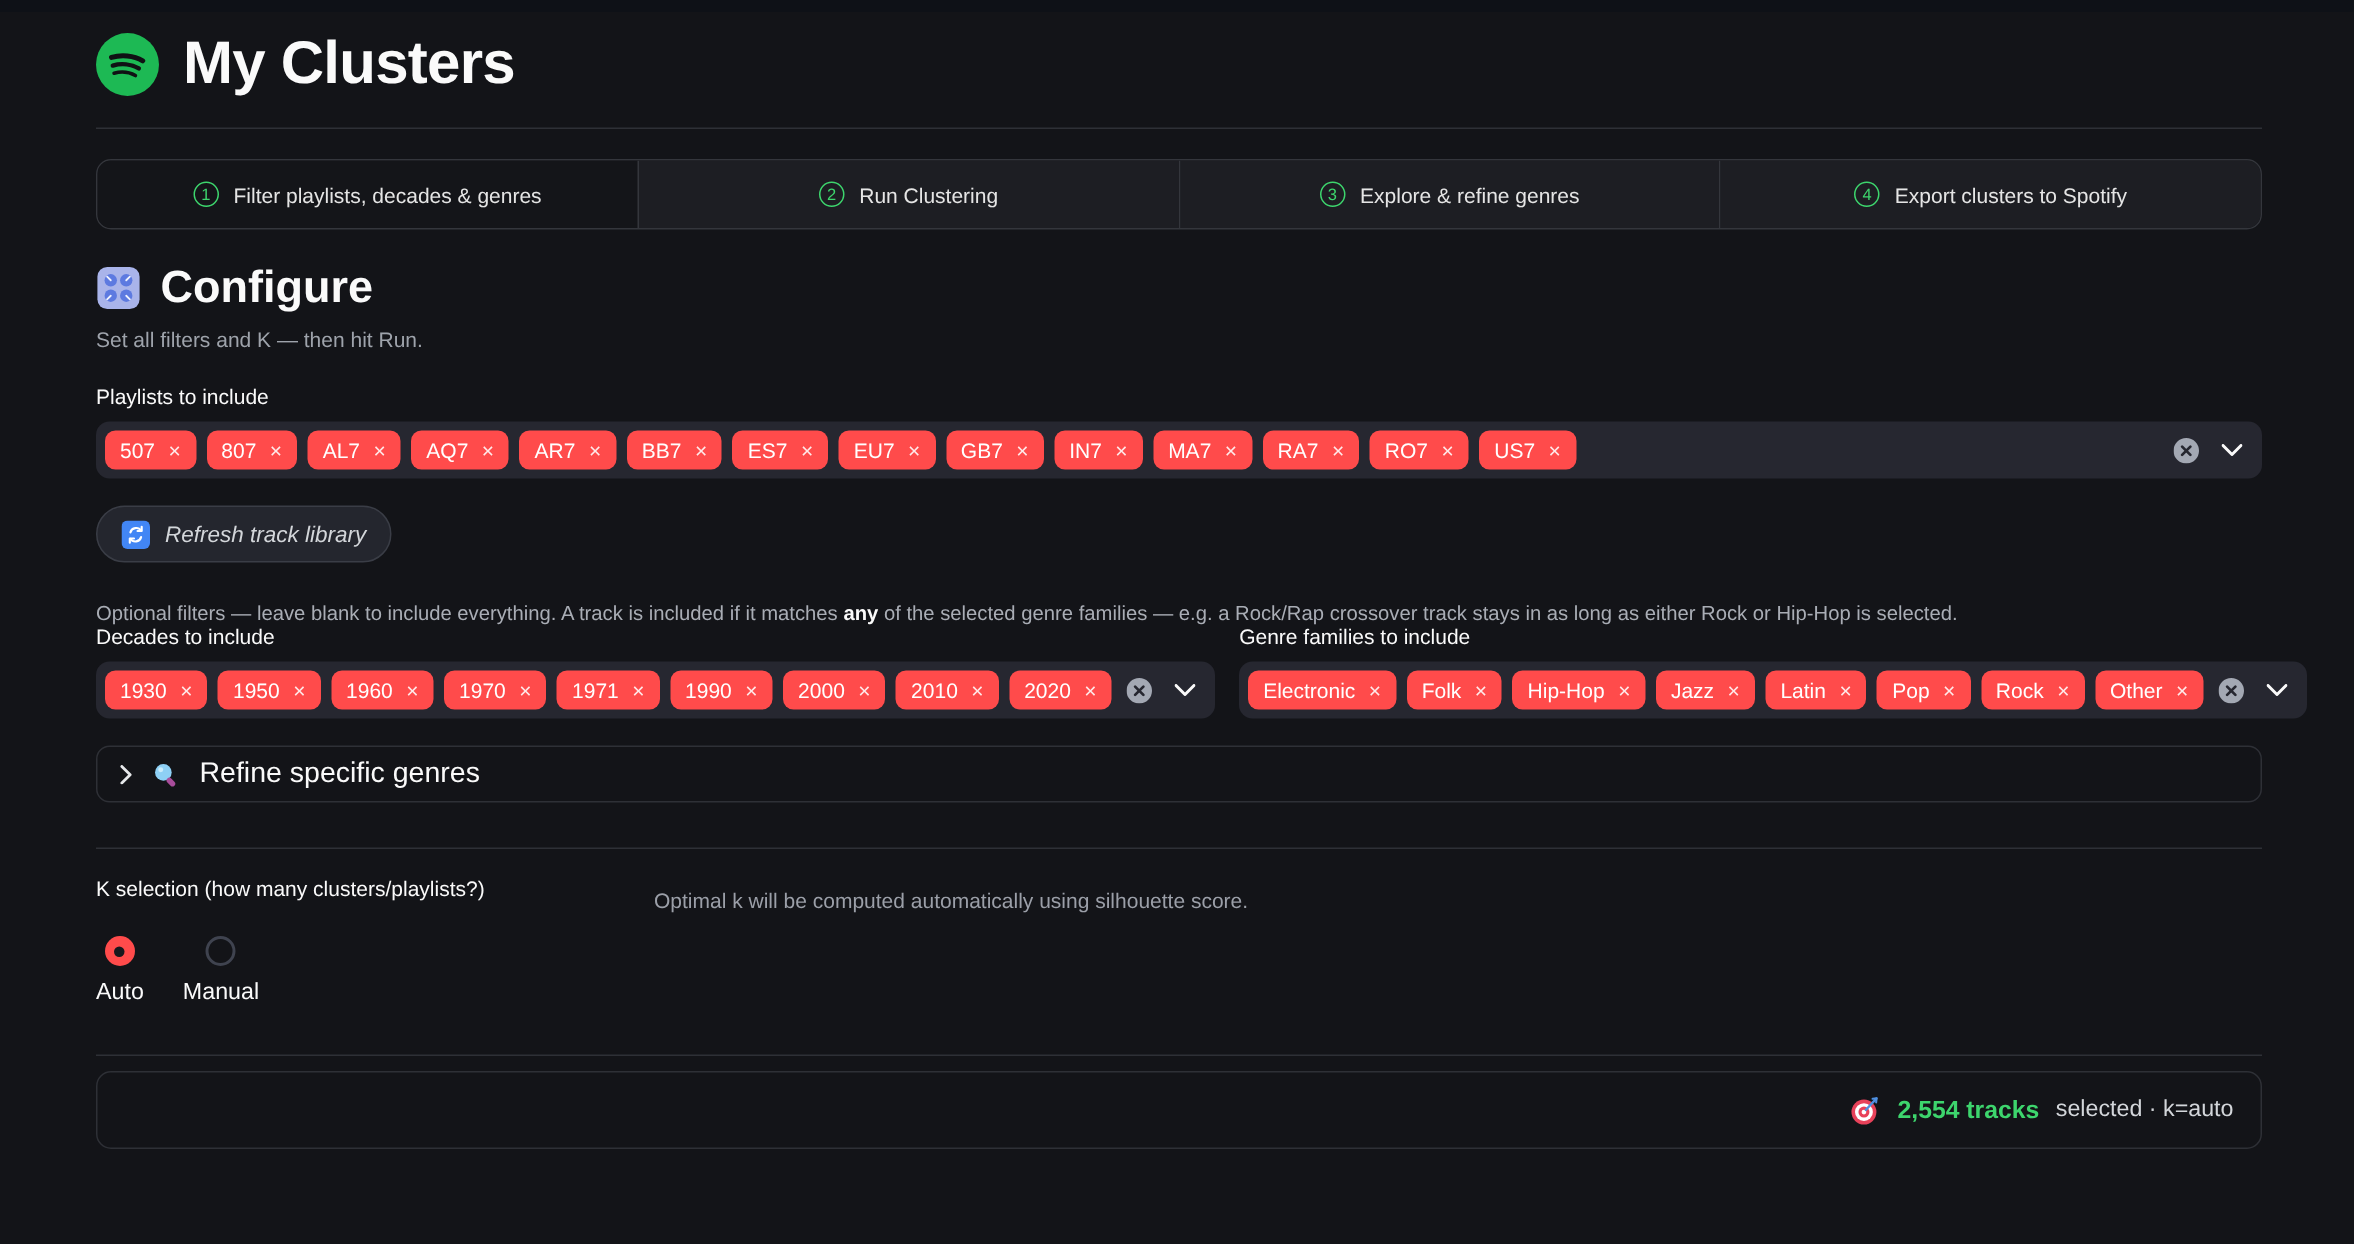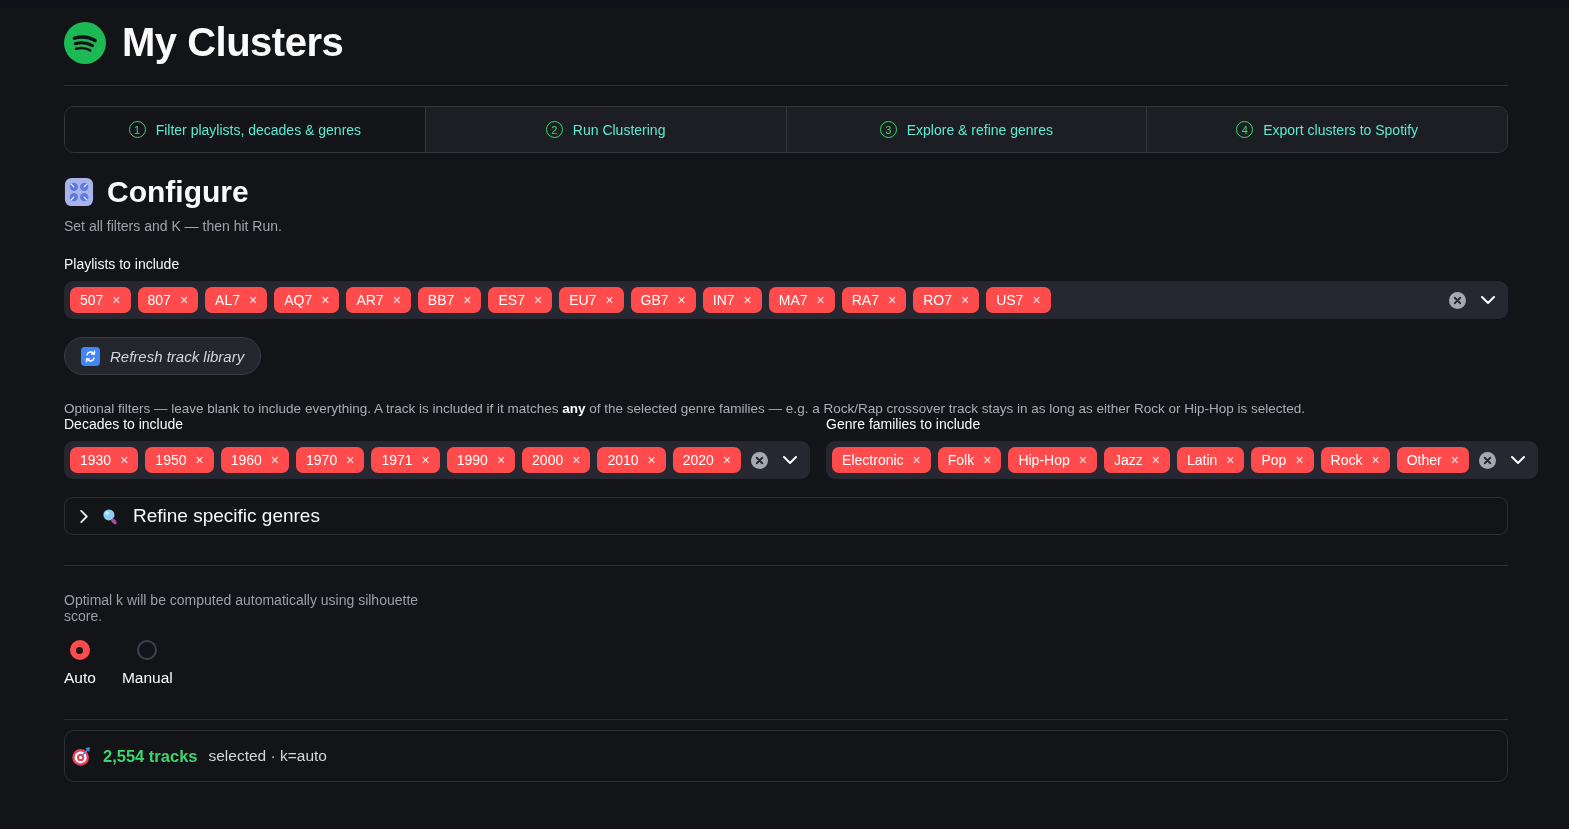--- a/index.html
+++ b/index.html
@@ -25,21 +25,21 @@
 
   
   .stepper { display:flex; margin-top:20px; border:1px solid #34363c; border-radius:10px; overflow:hidden; }
   .step { flex:1; height:45px; display:flex; align-items:center; justify-content:center; gap:10px;
           background:#1d1e23; border-right:1px solid #34363c; cursor:pointer; }
   .step:last-child { border-right:none; }
   .step:first-child { background:#141519; }
   .step-num { width:17px; height:17px; flex:0 0 17px; border:1px solid var(--success-green,#3dd56d);
               border-radius:50%; color:var(--success-green,#3dd56d); font-size:11px;
               display:inline-flex; align-items:center; justify-content:center; }
-  .step-label { font-size:14px; color:#5eead4; }
+  .step-label { font-size:14px; color:#e5e5e5; }
 
   
   .section-heading { display:flex; align-items:center; gap:13px; margin-top:22px; }
   .section-heading h2 { margin:0; font-size:30px; font-weight:700; }
   .knobs-icon svg { display:block; }
   .section-sub { margin:9px 0 0; font-size:14px; color:#9ea3ab; }
 
   .field-label { font-size:14px; color:#fafafa; }
   .label-mt { margin-top:22px; }
 
@@ -78,21 +78,21 @@
   .radio-group { display:flex; gap:26px; margin-top:16px; grid-column:1 / span 2; }
   .radio-opt { display:inline-flex; align-items:center; gap:9px; cursor:pointer;flex-direction:column; }
   .radio-dot { width:20px; height:20px; border-radius:50%; border:2px solid #3f434f; position:relative; }
   .selected-opt .radio-dot { border:none; background:var(--tag-red,#ff4b4b); }
   .selected-opt .radio-dot::after { content:""; position:absolute; inset:0; margin:auto;
                                     width:7px; height:7px; border-radius:50%; background:#17181d; }
   .radio-label { font-size:15.5px; color:#fafafa; }
 
   
   .status-box { margin-top:10px; border:1px solid #2e3036; border-radius:10px; height:52px;
-                display:flex; align-items:center; gap:11px; padding:0 6px; }
+                display:flex; align-items:center; gap:11px; padding:0 18px;justify-content:flex-end; }
   .target-icon { display:inline-flex; }
   .status-strong { color:var(--success-green,#3dd56d); font-weight:700; font-size:16.5px; }
   .status-rest { color:#d3d6da; font-size:15.5px; }
 </style>
 </head>
 <body>
 
 <div class="top-strip"></div>
 
 <div class="page">
@@ -395,20 +395,21 @@
         <circle cx="7.8" cy="7.8" r="2.1" fill="#c9ecfb"></circle>
         <rect x="15" y="13.6" width="8.4" height="4.6" rx="2.3" transform="rotate(45 15 13.6)" fill="#a84d9b"></rect>
       </svg>
     </span>
     <span class="expander-label">Refine specific genres</span>
   </div>
 
   <hr class="divider d2">
 
   <div class="k-grid">
+    <div class="field-label">K selection (how many clusters/playlists?)</div>
     <div class="k-hint">Optimal k will be computed automatically using silhouette score.</div>
     <div class="radio-group">
 
         <label class="radio-opt selected-opt">
           <span class="radio-dot"></span>
           <span class="radio-label">Auto</span>
         </label>
 
         <label class="radio-opt">
           <span class="radio-dot"></span>

